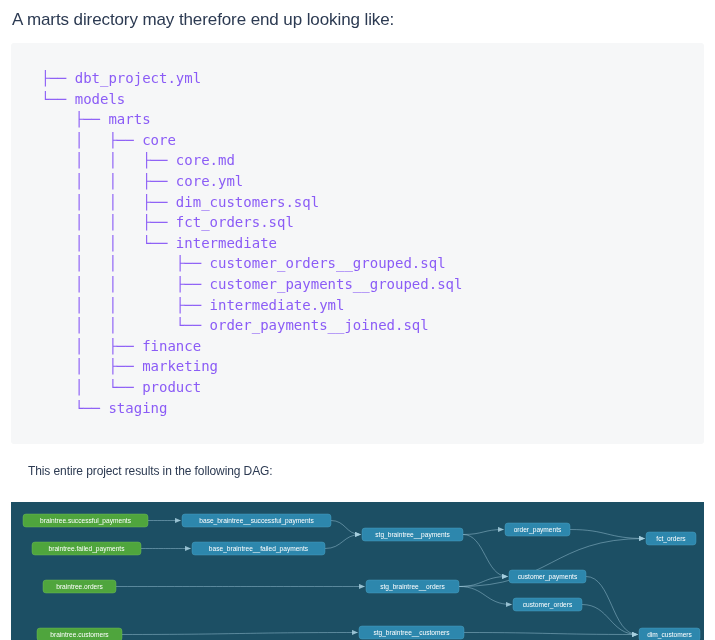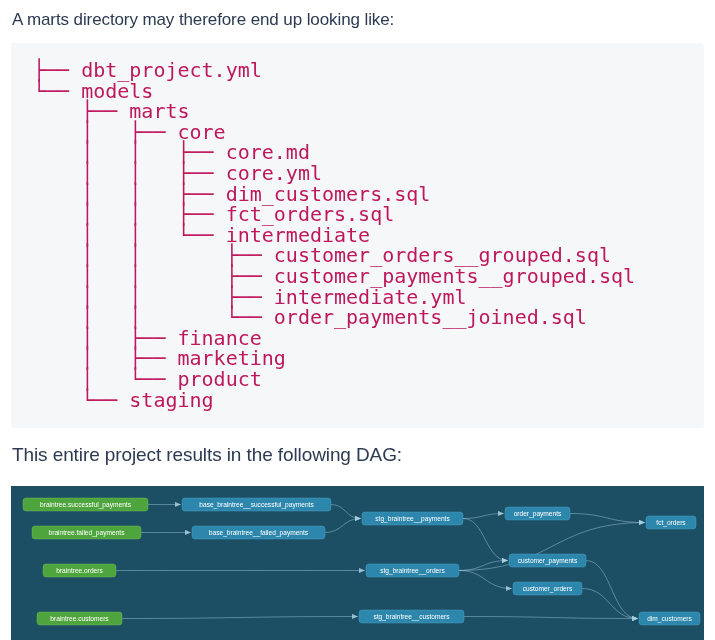--- a/index.html
+++ b/index.html
@@ -21,31 +21,31 @@
   }
   .code-block {
     margin: 13px 0 0 11px;
     width: 693px;
     box-sizing: border-box;
     background: #f6f7f8;
     border-radius: 3px;
     padding: 9px 14px 10px 14px;
   }
   .code-block pre {
-    margin: 8px;
+    margin: 16px;
     font-family: "DejaVu Sans Mono", monospace;
-    font-size: 20px;
+    font-size: 14px;
     line-height: 20.6px;
-    color: #be185d;
+    color: #8b5cf6;
     white-space: pre;
   }
   .dag-intro {
-    font-size: 19px;
+    font-size: 12px;
     line-height: 20px;
-    margin: 17px 0 0 12px;
+    margin: 17px 0 0 28px;
     letter-spacing: -0.1px;
   }
   .dag-wrap {
     margin: 21px 0 0 11px;
     width: 693px;
     height: 161px;
     line-height: 0;
   }
   .dag-wrap svg { display: block; }
   .dag-node-label {

